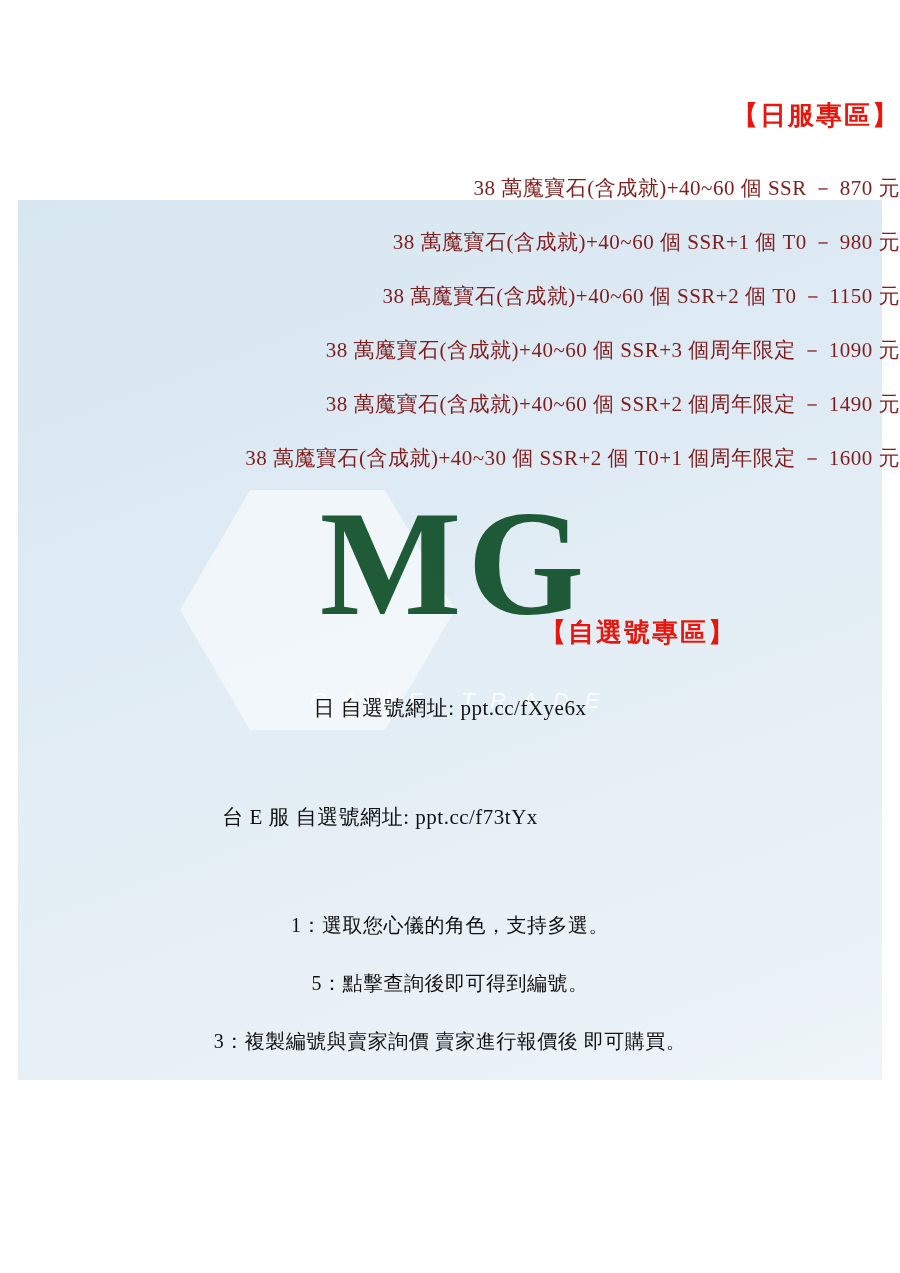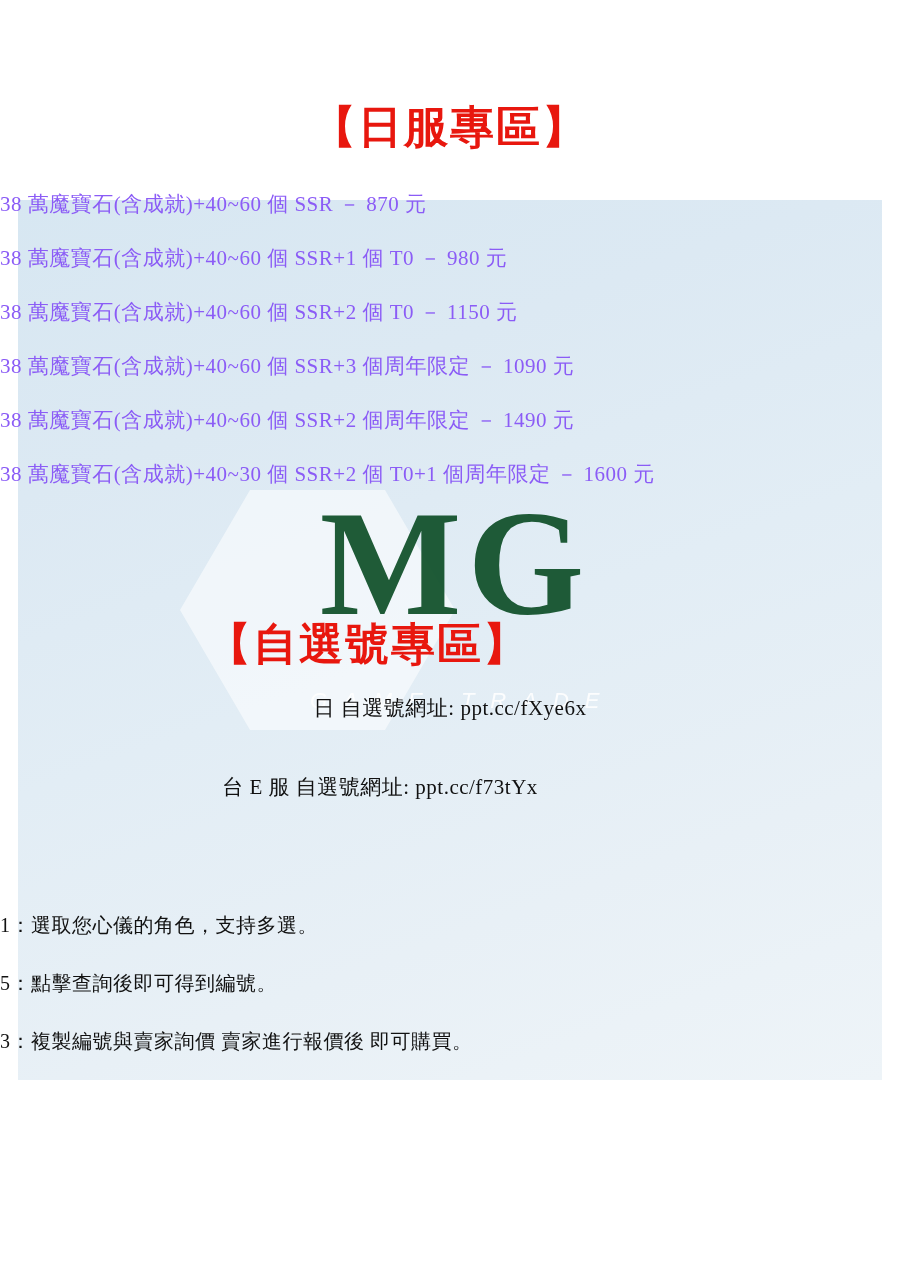--- a/index.html
+++ b/index.html
@@ -65,58 +65,58 @@
   
   #content {
     position: absolute;
     left: 0;
     top: 0;
     width: 900px;
     height: 1273px;
   }
 
   .section-title {
-    text-align: center;
+    text-align: right;
     color: #e8170e;
     font-family: "Liberation Serif", serif;
     font-weight: 700;
-    font-size: 44px;
+    font-size: 26px;
     letter-spacing: 2px;
   }
   #title-jp { position: absolute; left: 0; top: 98px; width: 900px; }
   #title-pick { position: absolute; left: 0; top: 615px; width: 736px; }
 
   .price-line {
-    text-align: left;
+    text-align: right;
     font-family: "Liberation Serif", serif;
     font-size: 21px;
-    color: #8b5cf6;
+    color: #7f1d1d;
     letter-spacing: .5px;
     line-height: 1;
-    margin-top: 16px;
   }
   #price-list {
     position: absolute;
     left: 0;
     top: 178px;
     width: 900px;
   }
   #price-list .price-line { margin-bottom: 33px; }
 
   .url-line {
     text-align: center;
     font-family: "Liberation Serif", serif;
     font-size: 21px;
     color: #111;
     letter-spacing: .5px;
   }
   #url-jp   { position: absolute; left: 0; top: 694px; width: 900px; }
-  #url-tw   { position: absolute; left: 0; top: 773px; width: 760px; }
+  #url-tw   { position: absolute; left: 0; top: 803px; width: 760px; }
 
   .step-line {
+    text-align: center;
     font-family: "Liberation Serif", serif;
     font-size: 20px;
     color: #111;
     letter-spacing: .5px;
   }
   #steps { position: absolute; left: 0; top: 912px; width: 900px; }
   #steps .step-line { margin-bottom: 31px; }
 </style>
 </head>
 <body>

